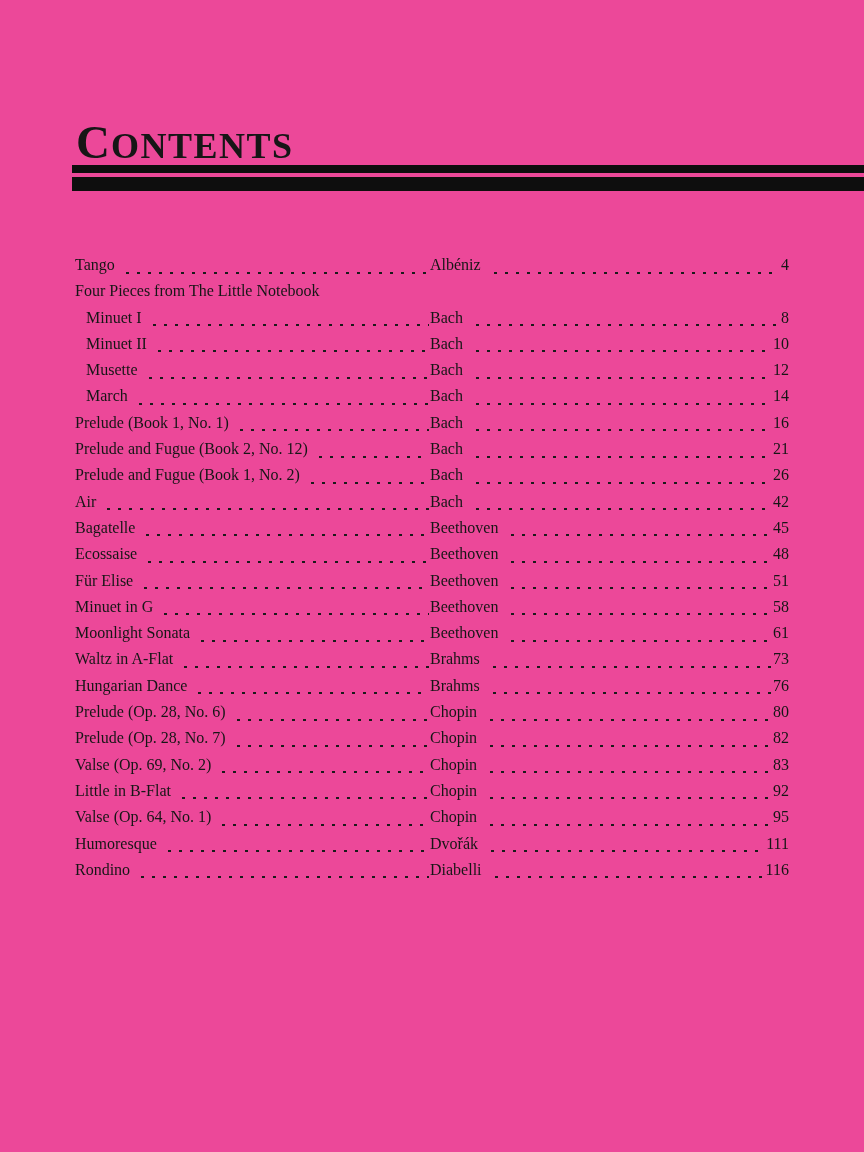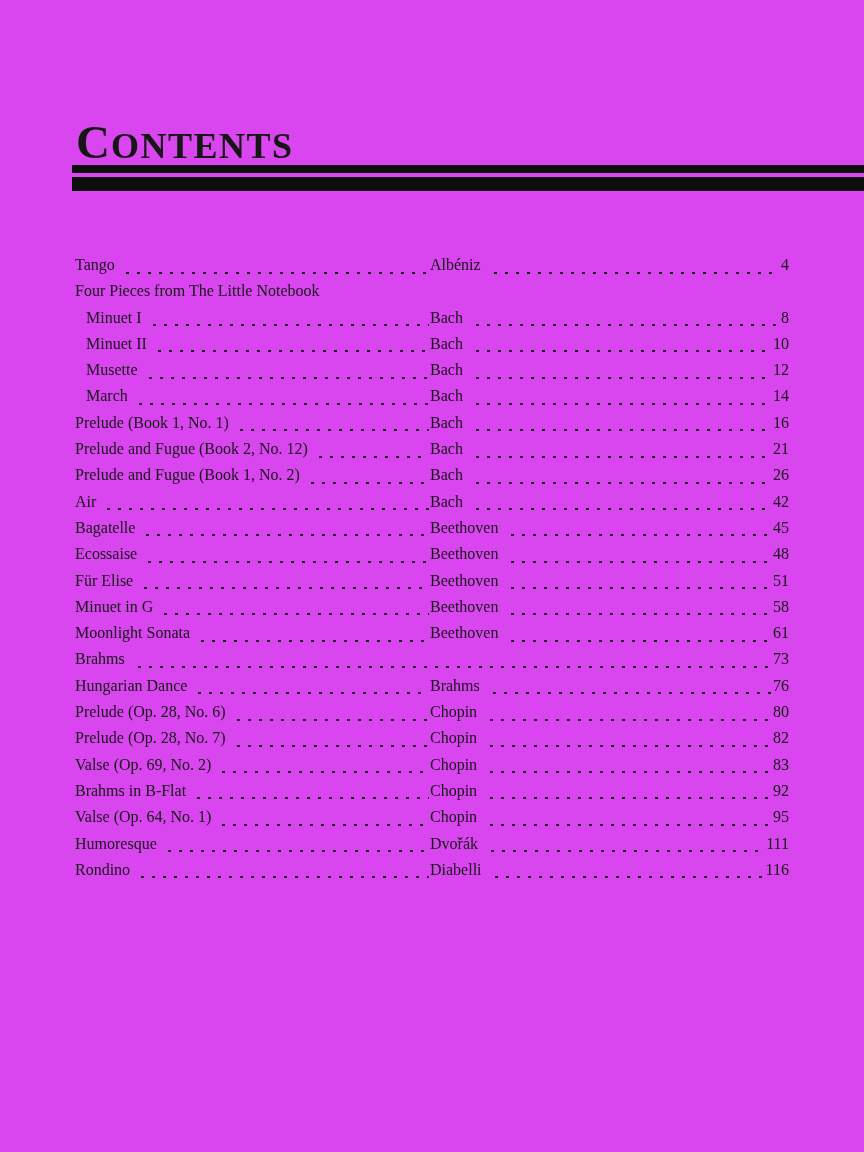--- a/index.html
+++ b/index.html
@@ -1,19 +1,19 @@
 <!DOCTYPE html>
 <html><head>
 <meta charset="utf-8">
 <style>
   html,body{margin:0;padding:0;background:#ffffff;}
   .page{
     position:relative;
     width:864px;height:1152px;
-    background:#d946ef;
+    background:#ec4899;
     overflow:hidden;
     font-family:"Liberation Serif", serif;
     color:#161616;
   }
   
   .heading{
     position:absolute;left:76px;top:119px;
     line-height:1;white-space:nowrap;
   }
   .heading .cap{font-size:47px;font-weight:bold;letter-spacing:1px;}
@@ -228,20 +228,24 @@
         </span>
         <span class="composer-cell">
           <span class="composer">Beethoven</span>
           <span class="leader composer-leader"></span>
           <span class="pagenum">61</span>
         </span>
       </div>
 
 
       <div class="toc-row">
+        <span class="title-cell">
+          <span class="title">Waltz in A-Flat</span>
+          <span class="leader title-leader"></span>
+        </span>
         <span class="composer-cell">
           <span class="composer">Brahms</span>
           <span class="leader composer-leader"></span>
           <span class="pagenum">73</span>
         </span>
       </div>
 
       <div class="toc-row">
         <span class="title-cell">
           <span class="title">Hungarian Dance</span>
@@ -285,21 +289,21 @@
         </span>
         <span class="composer-cell">
           <span class="composer">Chopin</span>
           <span class="leader composer-leader"></span>
           <span class="pagenum">83</span>
         </span>
       </div>
 
       <div class="toc-row">
         <span class="title-cell">
-          <span class="title">Brahms in B-Flat</span>
+          <span class="title">Little in B-Flat</span>
           <span class="leader title-leader"></span>
         </span>
         <span class="composer-cell">
           <span class="composer">Chopin</span>
           <span class="leader composer-leader"></span>
           <span class="pagenum">92</span>
         </span>
       </div>
 
       <div class="toc-row">

